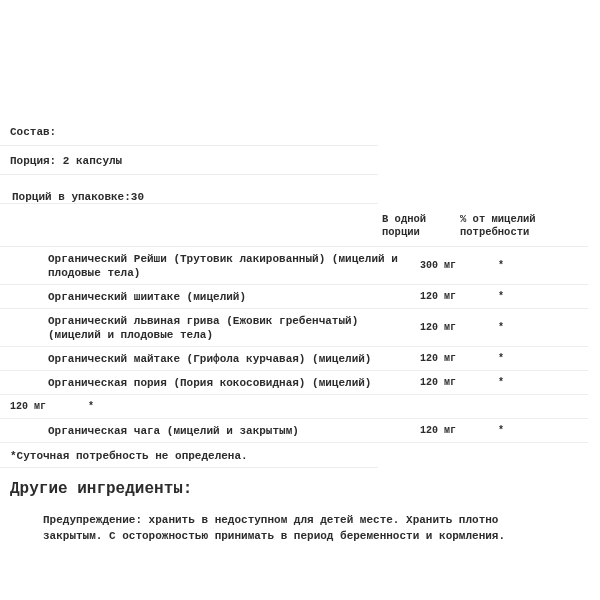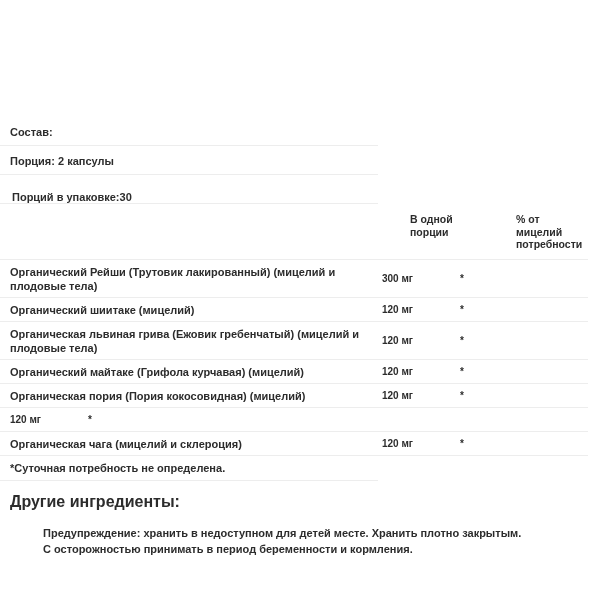--- a/index.html
+++ b/index.html
@@ -13,20 +13,21 @@
     font-family: "Liberation Sans", sans-serif;
     color: #2c2c2c;
     -webkit-font-smoothing: antialiased;
   }
 
   .panel {
     position: absolute;
     left: 0;
     top: 0;
     width: 536px;
+    font-family: Liberation Mono, monospace;
   }
 
   
   .srow {
     position: relative;
     padding: 0 0 0 10px;
     font-size: 11px;
     font-weight: bold;
     line-height: 14px;
     color: #2c2c2c;
@@ -54,21 +55,20 @@
   .pre-row.indent { padding-left: 12px; align-items: flex-end; }
 
   
   .facts-head {
     display: flex;
     align-items: flex-start;
     padding-top: 9px;
     padding-bottom: 9px;
     min-height: 41px;
     box-sizing: border-box;
-    gap: 28px;
   }
   .col-name { flex: 0 0 372px; }
   .col-amt  { flex: 0 0 78px; }
   .col-dv   { flex: 1 1 auto; }
 
   .facts-head .col-amt,
   .facts-head .col-dv {
     font-size: 10.5px;
     line-height: 12.5px;
   }
@@ -80,20 +80,21 @@
     min-height: 24px;
     padding-top: 5px;
     padding-bottom: 5px;
     box-sizing: border-box;
   }
   .ing-row .col-name {
     padding-right: 10px;
     box-sizing: border-box;
     font-size: 11px;
     line-height: 14px;
+    margin-left: 38px;
   }
   .ing-row .col-amt,
   .ing-row .col-dv {
     font-size: 10px;
     line-height: 14px;
   }
   .ing-row .col-dv { font-weight: bold; }
 
   
   .footnote {
@@ -155,21 +156,21 @@
     <div class="col-dv">*</div>
   </div>
 
   <div class="srow full ing-row">
     <div class="col-name">Органический шиитаке (мицелий)</div>
     <div class="col-amt">120 мг</div>
     <div class="col-dv">*</div>
   </div>
 
   <div class="srow full ing-row">
-    <div class="col-name">Органическая львиная грива (Ежовик гребенчатый) (мицелий и плодовые тела)</div>
+    <div class="col-name">Органический львиная грива (Ежовик гребенчатый) (мицелий и плодовые тела)</div>
     <div class="col-amt">120 мг</div>
     <div class="col-dv">*</div>
   </div>
 
   <div class="srow full ing-row">
     <div class="col-name">Органический майтаке (Грифола курчавая) (мицелий)</div>
     <div class="col-amt">120 мг</div>
     <div class="col-dv">*</div>
   </div>
 
@@ -178,21 +179,21 @@
     <div class="col-amt">120 мг</div>
     <div class="col-dv">*</div>
   </div>
 
   <div class="srow full ing-row">
     <div class="col-amt">120 мг</div>
     <div class="col-dv">*</div>
   </div>
 
   <div class="srow full ing-row">
-    <div class="col-name">Органическая чага (мицелий и склероция)</div>
+    <div class="col-name">Органическая чага (мицелий и закрытым)</div>
     <div class="col-amt">120 мг</div>
     <div class="col-dv">*</div>
   </div>
 
   <div class="srow short footnote">
     <span>*Суточная потребность не определена.</span>
   </div>
 
   <div class="section-gap"></div>
 

